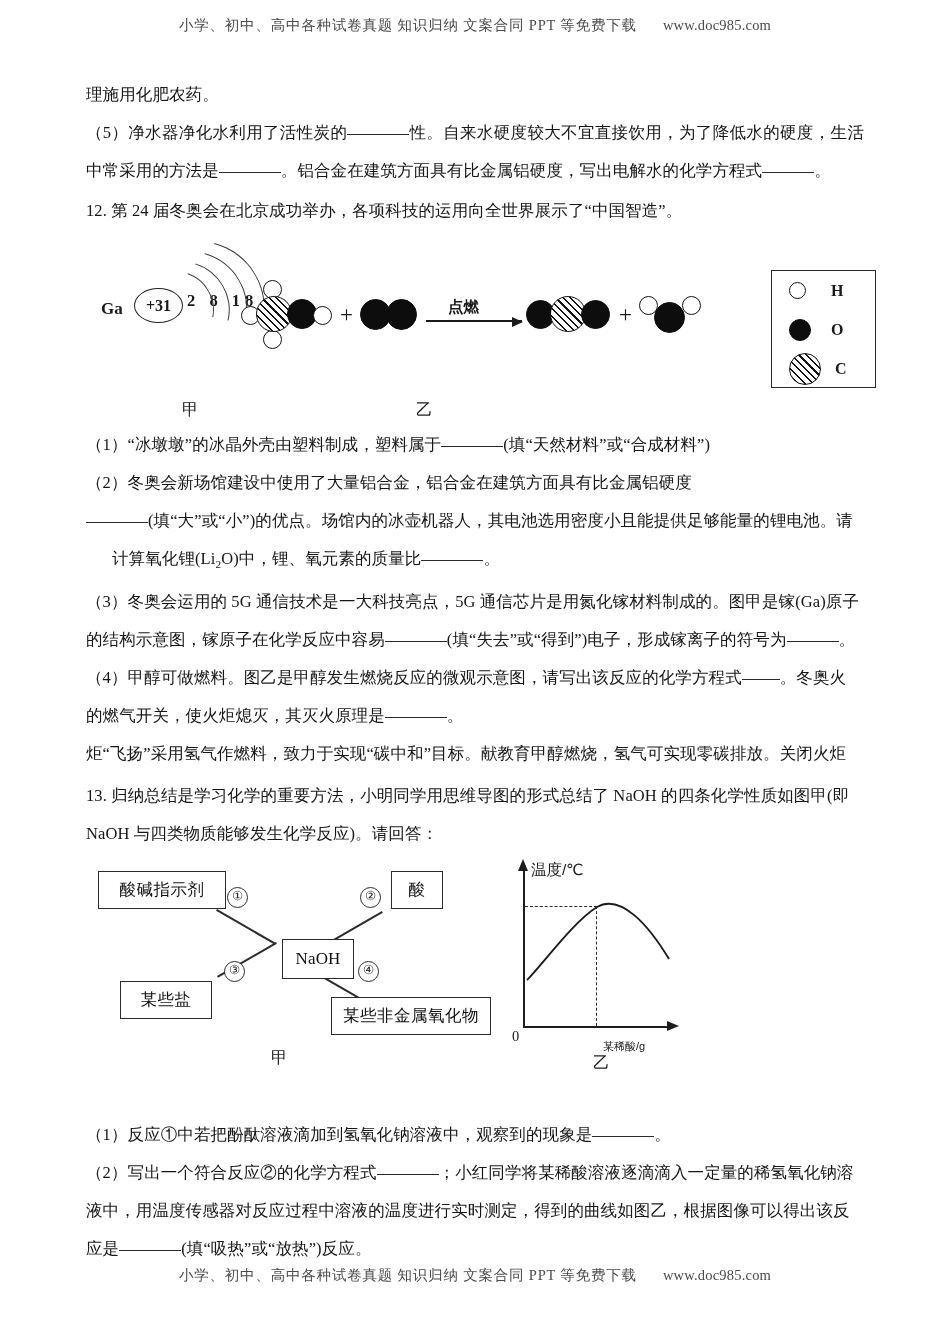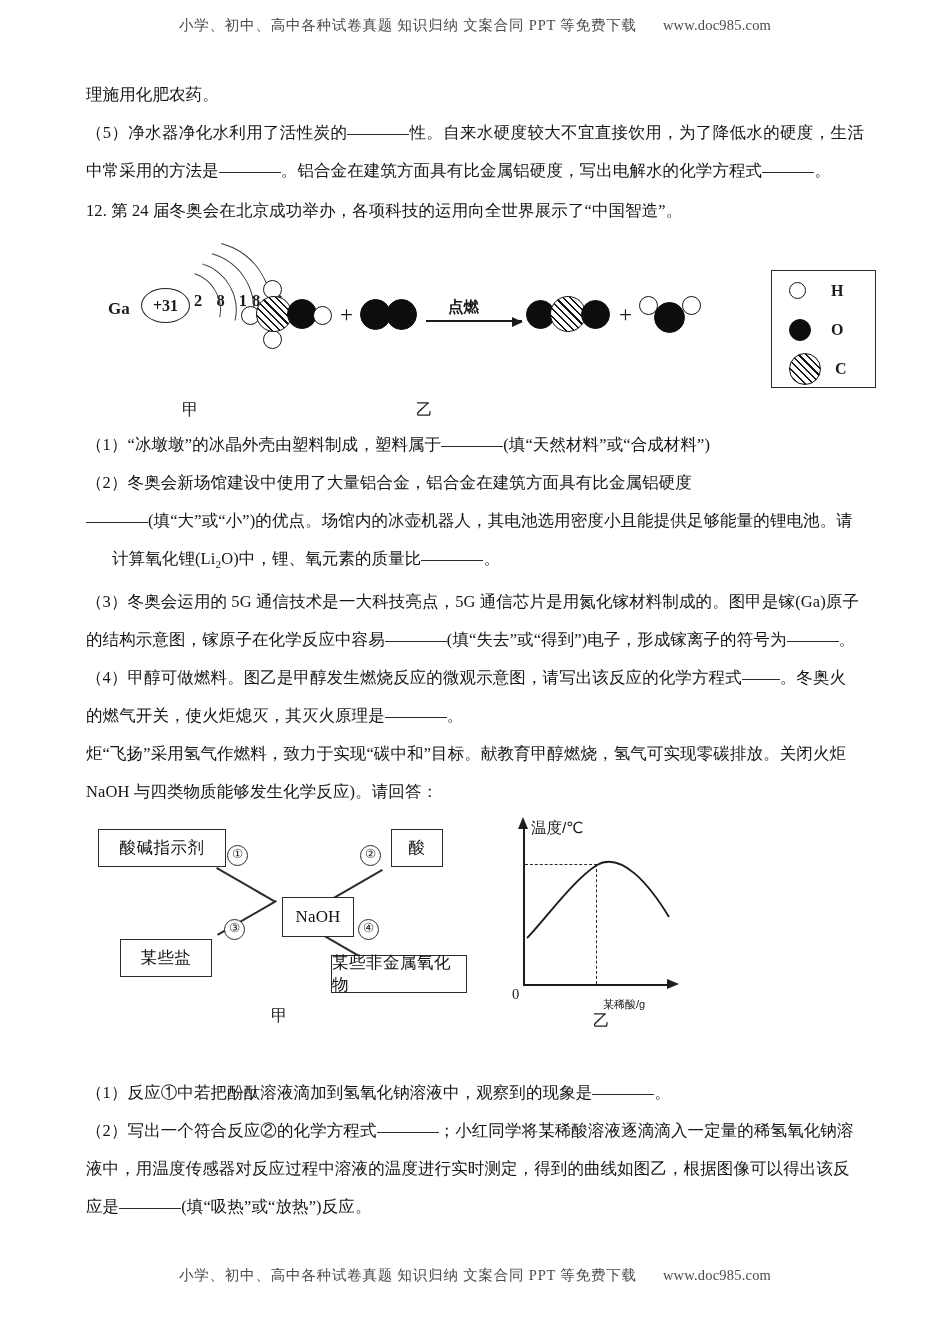--- a/index.html
+++ b/index.html
@@ -60,21 +60,21 @@
   sub { font-size: 0.68em; }
 
   
   .fig12 {
     position: relative;
     height: 190px;
     margin-top: 6px;
   }
   .atom-wrap {
     position: absolute;
-    left: 22px;
+    left: 15px;
     top: 5px;
     width: 230px;
     height: 160px;
   }
   .atom-sym {
     position: absolute;
     left: 0;
     top: 58px;
     font-size: 17px;
     font-weight: bold;
@@ -420,20 +420,21 @@
     <p class="body-text para">
       <span>（4）甲醇可做燃料。图乙是甲醇发生燃烧反应的微观示意图，请写出该反应的化学方程式</span><span class="blank b-sm"></span><span>。冬奥火</span>
     </p>
 
     <p class="body-text para">
       <span>的燃气开关，使火炬熄灭，其灭火原理是</span><span class="blank b-lg"></span><span>。</span>
     </p>
 
     <p class="body-text para">炬“飞扬”采用氢气作燃料，致力于实现“碳中和”目标。献教育甲醇燃烧，氢气可实现零碳排放。关闭火炬</p>
 
+    <p class="body-text para" style="margin-top:4px;">13. 归纳总结是学习化学的重要方法，小明同学用思维导图的形式总结了 NaOH 的四条化学性质如图甲(即</p>
     <p class="body-text para">NaOH 与四类物质能够发生化学反应)。请回答：</p>
 
     <div class="fig13">
 
       <div class="mindmap">
 
         <div class="mm-line" style="left:131px; top:48px; width:68px; transform: rotate(30deg);"></div>
         <div class="mm-line" style="left:237px; top:84px; width:68px; transform: rotate(-30deg);"></div>
         <div class="mm-line" style="left:131px; top:115px; width:68px; transform: rotate(-30deg);"></div>
         <div class="mm-line" style="left:237px; top:115px; width:68px; transform: rotate(30deg);"></div>
@@ -442,21 +443,21 @@
 
         <div class="mm-box" style="left:12px; top:10px; width:128px; height:38px;">酸碱指示剂</div>
         <div class="mm-num" style="left:141px; top:26px;">①</div>
 
         <div class="mm-box" style="left:305px; top:10px; width:52px; height:38px;">酸</div>
         <div class="mm-num" style="left:274px; top:26px;">②</div>
 
         <div class="mm-box" style="left:34px; top:120px; width:92px; height:38px;">某些盐</div>
         <div class="mm-num" style="left:138px; top:100px;">③</div>
 
-        <div class="mm-box" style="left:245px; top:136px; width:136px; height:38px;">某些非金属氧化物</div>
+        <div class="mm-box" style="left:245px; top:136px; width:160px; height:38px;">某些非金属氧化物</div>
         <div class="mm-num" style="left:272px; top:100px;">④</div>
 
         <div class="fig-caption" style="left:185px; top:186px;">甲</div>
       </div>
 
       <div class="graph">
         <div class="axis-v"></div>
         <div class="axis-head-v"></div>
         <div class="axis-h"></div>
         <div class="axis-head-h"></div>

